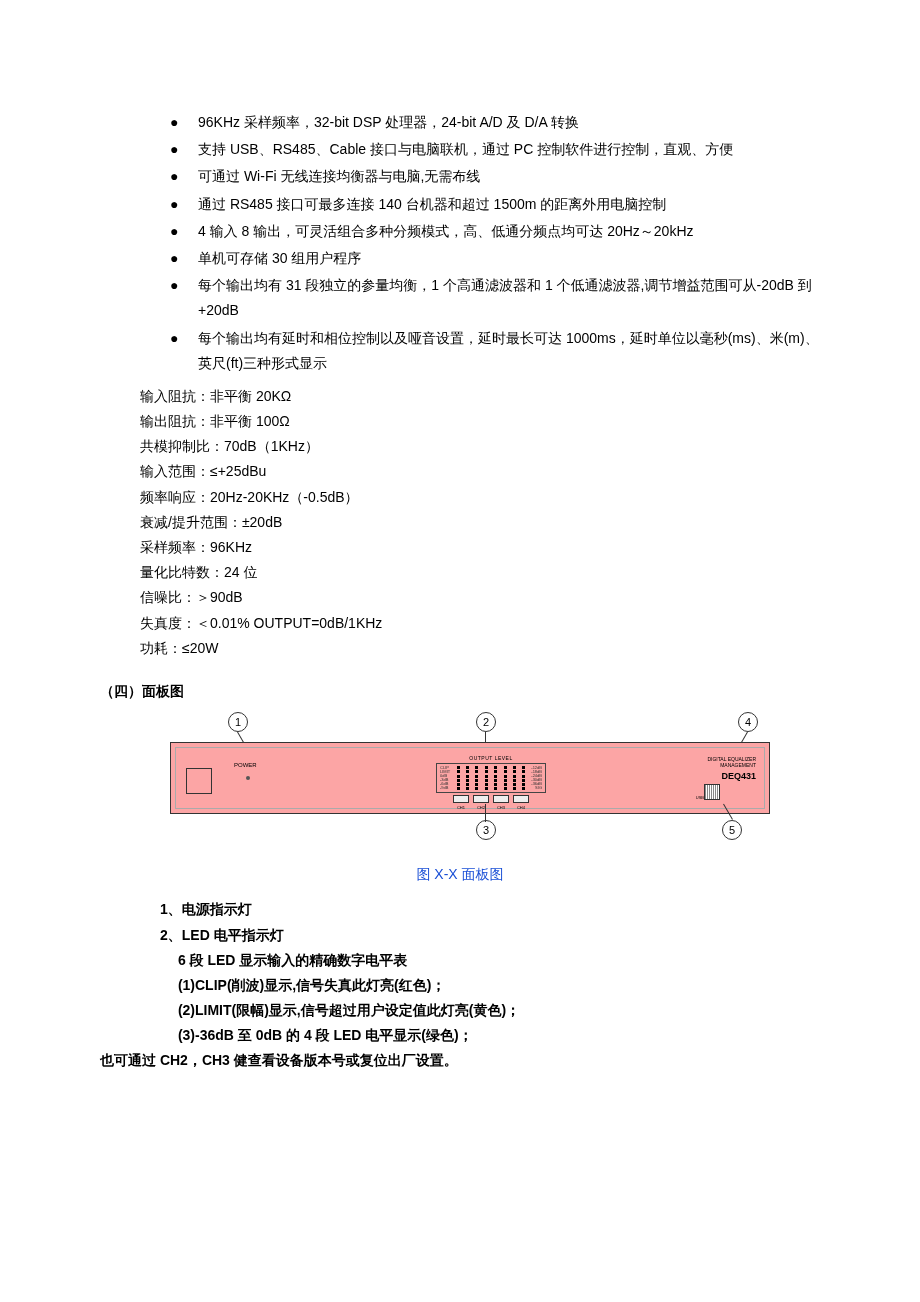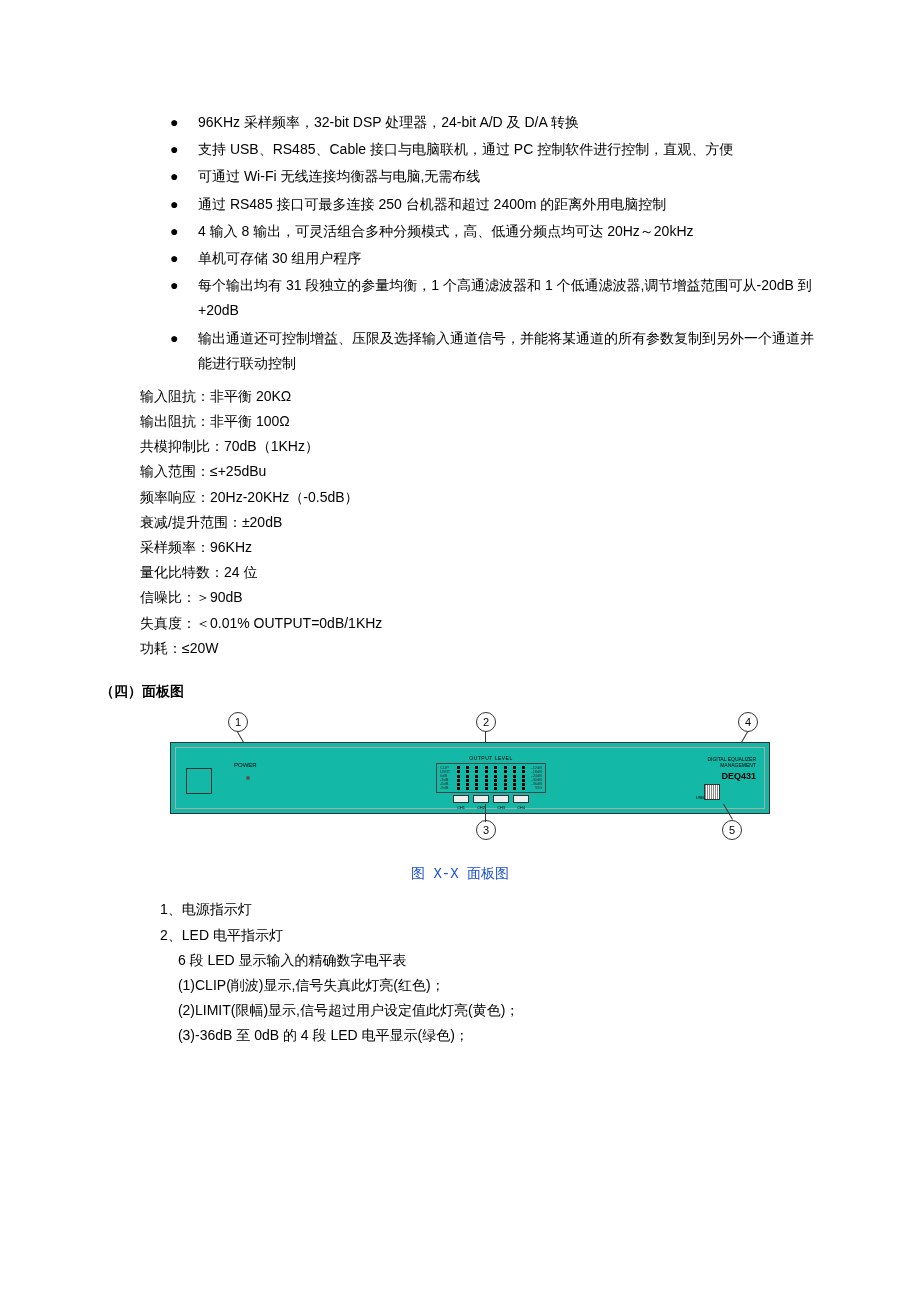--- a/index.html
+++ b/index.html
@@ -74,21 +74,21 @@
     position: absolute;
     top: 20px;
     width: 1px;
     height: 20px;
     background: #333;
   }
   .panel-box {
     border: 1px solid #333;
     height: 70px;
     position: relative;
-    background: #14b8a6;
+    background: #fca5a5;
     text-decoration: underline;
   }
   .panel-inner {
     position: absolute;
     top: 4px;
     left: 4px;
     right: 4px;
     bottom: 4px;
     border: 1px solid #aaa;
   }
@@ -210,49 +210,49 @@
     position: absolute;
     right: 60px;
     bottom: 7px;
     font-size: 4px;
   }
   .fig-caption {
     text-align: center;
     color: #1a4fd6;
     margin: 18px 0 10px 0;
     font-size: 14px;
-    font-family: Liberation Mono, monospace;
   }
   .desc-block {
     margin-left: 60px;
   }
   .desc-line, .desc-sub {
     white-space: pre-wrap;
+    font-weight: bold;
   }
   .desc-sub {
     margin-left: 14px;
   }
   .desc-flush {
     margin-left: 0;
   }
 </style>
 </head>
 <body>
 
 <div class="page">
 
   <ul class="bullet-list">
     <li><span>96KHz 采样频率，32-bit DSP 处理器，24-bit A/D 及 D/A 转换</span></li>
     <li><span>支持 USB、RS485、Cable 接口与电脑联机，通过 PC 控制软件进行控制，直观、方便</span></li>
     <li><span>可通过 Wi-Fi 无线连接均衡器与电脑,无需布线</span></li>
-    <li><span>通过 RS485 接口可最多连接 250 台机器和超过 2400m 的距离外用电脑控制</span></li>
+    <li><span>通过 RS485 接口可最多连接 140 台机器和超过 1500m 的距离外用电脑控制</span></li>
     <li><span>4 输入 8 输出，可灵活组合多种分频模式，高、低通分频点均可达 20Hz～20kHz</span></li>
     <li><span>单机可存储 30 组用户程序</span></li>
     <li><span>每个输出均有 31 段独立的参量均衡，1 个高通滤波器和 1 个低通滤波器,调节增益范围可从-20dB 到+20dB</span></li>
-    <li><span>输出通道还可控制增益、压限及选择输入通道信号，并能将某通道的所有参数复制到另外一个通道并能进行联动控制</span></li>
+    <li><span>每个输出均有延时和相位控制以及哑音设置，延时最长可达 1000ms，延时单位以毫秒(ms)、米(m)、英尺(ft)三种形式显示</span></li>
   </ul>
 
   <div class="spec-list">
     <div class="spec-line">输入阻抗：非平衡 20KΩ</div>
     <div class="spec-line">输出阻抗：非平衡 100Ω</div>
     <div class="spec-line">共模抑制比：70dB（1KHz）</div>
     <div class="spec-line">输入范围：≤+25dBu</div>
     <div class="spec-line">频率响应：20Hz-20KHz（-0.5dB）</div>
     <div class="spec-line">衰减/提升范围：±20dB</div>
     <div class="spec-line">采样频率：96KHz</div>
@@ -405,15 +405,16 @@
 
   <div class="fig-caption">图 X-X 面板图</div>
 
   <div class="desc-block">
     <div class="desc-line">1、电源指示灯</div>
     <div class="desc-line">2、LED 电平指示灯</div>
     <div class="desc-sub"> 6 段 LED 显示输入的精确数字电平表</div>
     <div class="desc-sub"> (1)CLIP(削波)显示,信号失真此灯亮(红色)；</div>
     <div class="desc-sub"> (2)LIMIT(限幅)显示,信号超过用户设定值此灯亮(黄色)；</div>
     <div class="desc-sub"> (3)-36dB 至 0dB 的 4 段 LED 电平显示(绿色)；</div>
+    <div class="desc-line" style="margin-left:-60px;">也可通过 CH2，CH3 健查看设备版本号或复位出厂设置。</div>
   </div>
 
 </div>
 
 </body></html>

